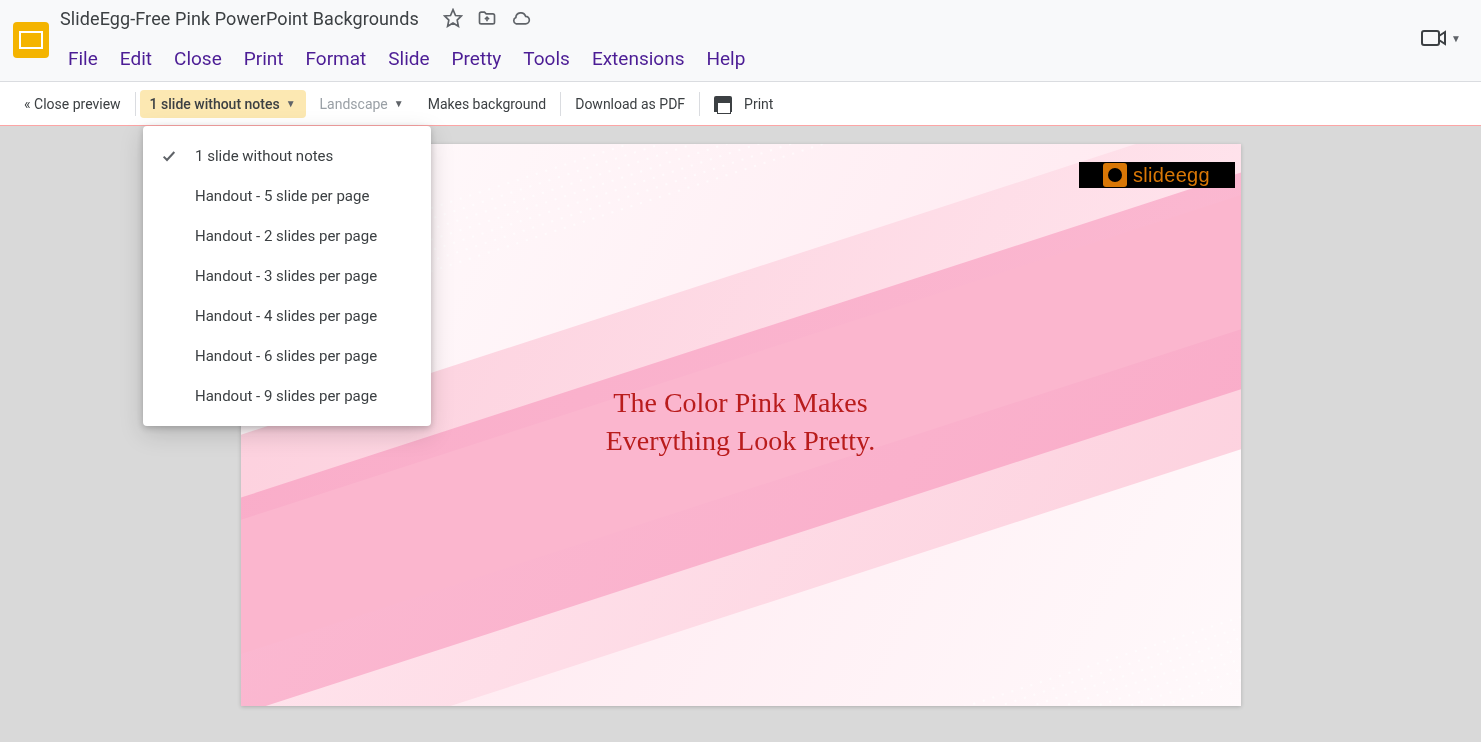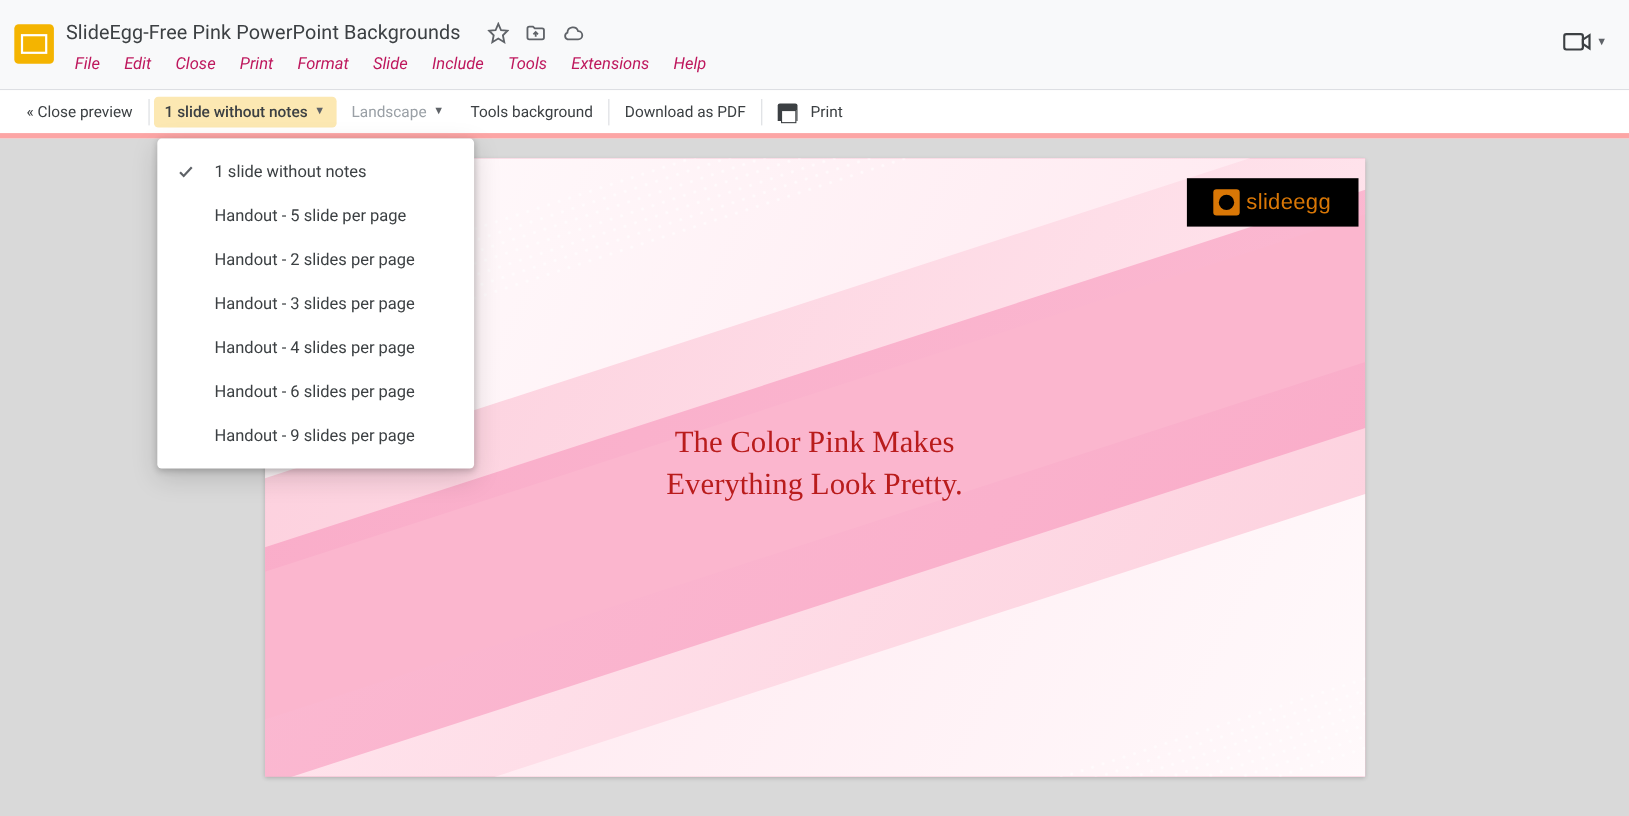--- a/index.html
+++ b/index.html
@@ -29,43 +29,42 @@
     background: linear-gradient(#f4b400,#f4b400);
     border-radius: 4px;
     position: relative;
     display:flex;align-items:center;justify-content:center;
   }
   .slides-logo::after{
     content:"";
     width:20px;height:14px;border:2px solid #fff;background:#fff0;
   }
   .title-area { flex:1; padding-left:6px; }
-  .title-row { display:flex; align-items:flex-end; gap:24px; height:32px; }
+  .title-row { display:flex; align-items:flex-start; gap:24px; height:32px; }
   .doc-title { font-size:18px; color:#3c4043; letter-spacing:0.1px; }
   .title-icons { display:flex; gap:14px; color:#5f6368; }
   .title-icons svg, .title-icons .icon { width:20px;height:20px; }
   .menu-row { display:flex; gap:6px; height:32px; align-items:center; margin-top:2px; }
   .menu-item {
     padding: 4px 8px;
     border-radius:4px;
-    font-size:15px;
-    color:#be185d;
+    font-size:19px;
+    color:#4c1d95;
     cursor:pointer;
-    font-style:italic;
   }
   .header-right {
     position:absolute; right:20px; top:28px;
     display:flex; align-items:center; gap:8px;
     color:#3c4043;
   }
   .camera-btn { display:flex; align-items:center; gap:4px; cursor:pointer; }
   .toolbar {
     height:44px;
     background:#fff;
-    border-bottom:5px solid #fca5a5;
+    border-bottom:1px solid #fca5a5;
     display:flex;
     align-items:center;
     padding: 0 14px;
     gap:4px;
     font-size:14px;
     color:#3c4043;
     position:relative;
   }
   .tb-btn {
     padding:6px 10px;
@@ -134,21 +133,21 @@
     top:240px; left:0; right:0;
     text-align:center;
     font-family: Georgia, "Times New Roman", serif;
     font-size:28px;
     line-height:1.35;
     color:#b91c1c;
   }
   .brand {
     position:absolute;
     top:18px; right:6px;
-    height:44px; width:156px;
+    height:26px; width:156px;
     background:#000;
     display:flex; align-items:center; justify-content:center;
     gap:6px;
   }
   .brand-icon{width:24px;height:24px;background:#d97706;border-radius:3px;position:relative;}
   .brand-icon::after{content:"";position:absolute;left:5px;top:5px;width:14px;height:14px;border-radius:50%;background:#000;}
   .brand-text{color:#d97706;font-size:20px;letter-spacing:0.3px;font-family:Arial,sans-serif;}
 
   svg { display:block; }
 </style>
@@ -182,21 +181,21 @@
         </span>
       </div>
     </div>
     <div class="menu-row">
       <span class="menu-item">File</span>
       <span class="menu-item">Edit</span>
       <span class="menu-item">Close</span>
       <span class="menu-item">Print</span>
       <span class="menu-item">Format</span>
       <span class="menu-item">Slide</span>
-      <span class="menu-item">Include</span>
+      <span class="menu-item">Pretty</span>
       <span class="menu-item">Tools</span>
       <span class="menu-item">Extensions</span>
       <span class="menu-item">Help</span>
     </div>
   </div>
   <div class="header-right">
     <div class="camera-btn">
       <svg width="26" height="20" viewBox="0 0 26 20" fill="none" stroke="#3c4043" stroke-width="2">
           <rect x="1" y="3" width="17" height="14" rx="2"></rect>
           <path d="M18 8l6-4v12l-6-4z"></path>
@@ -213,21 +212,21 @@
   <div class="tb-btn tb-active">
     <span>1 slide without notes</span>
     <span class="dropdown-arrow">▼</span>
   </div>
 
   <div class="tb-btn tb-disabled">
     <span>Landscape</span>
     <span class="dropdown-arrow">▼</span>
   </div>
 
-  <div class="tb-btn">Tools background</div>
+  <div class="tb-btn">Makes background</div>
 
 
   <div class="tb-sep"></div>
 
   <div class="tb-btn">Download as PDF</div>
 
   <div class="tb-sep"></div>
 
   <div class="tb-btn">
     <span class="print-icon"></span>

